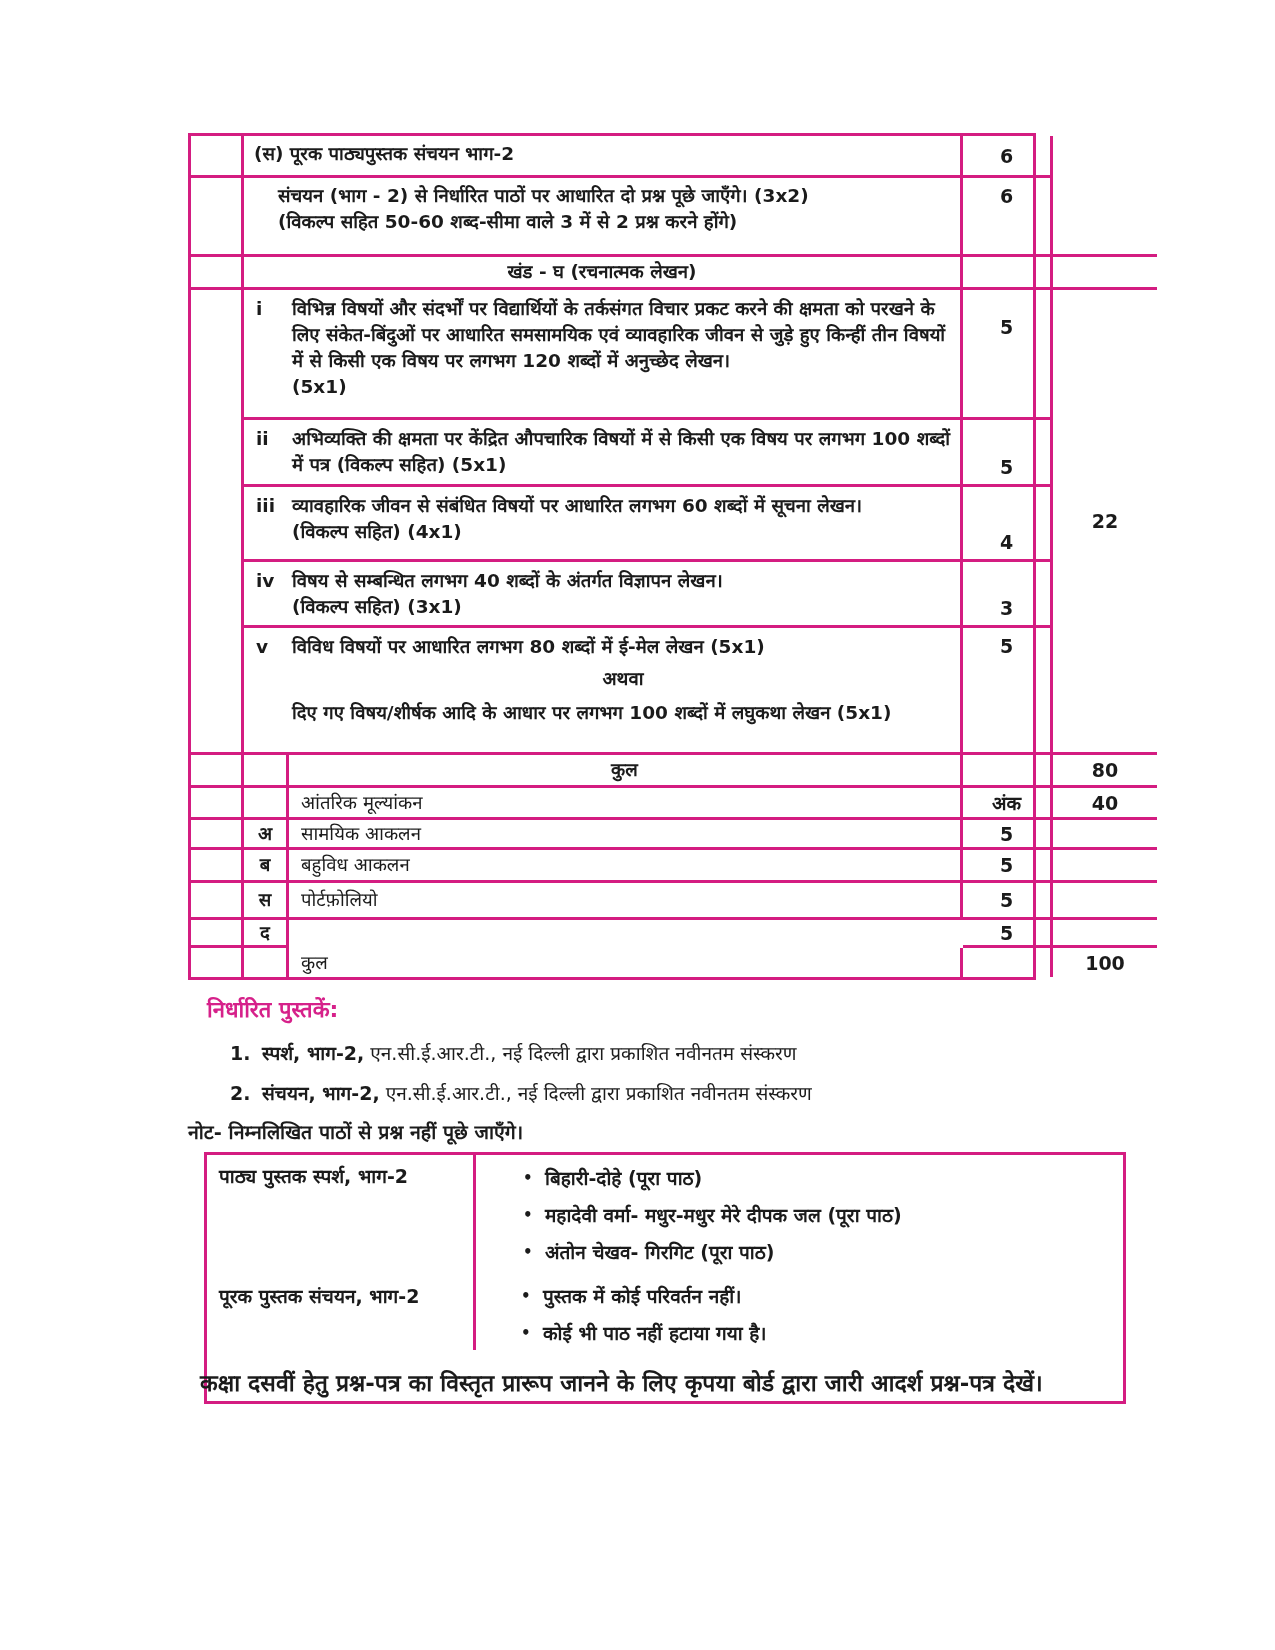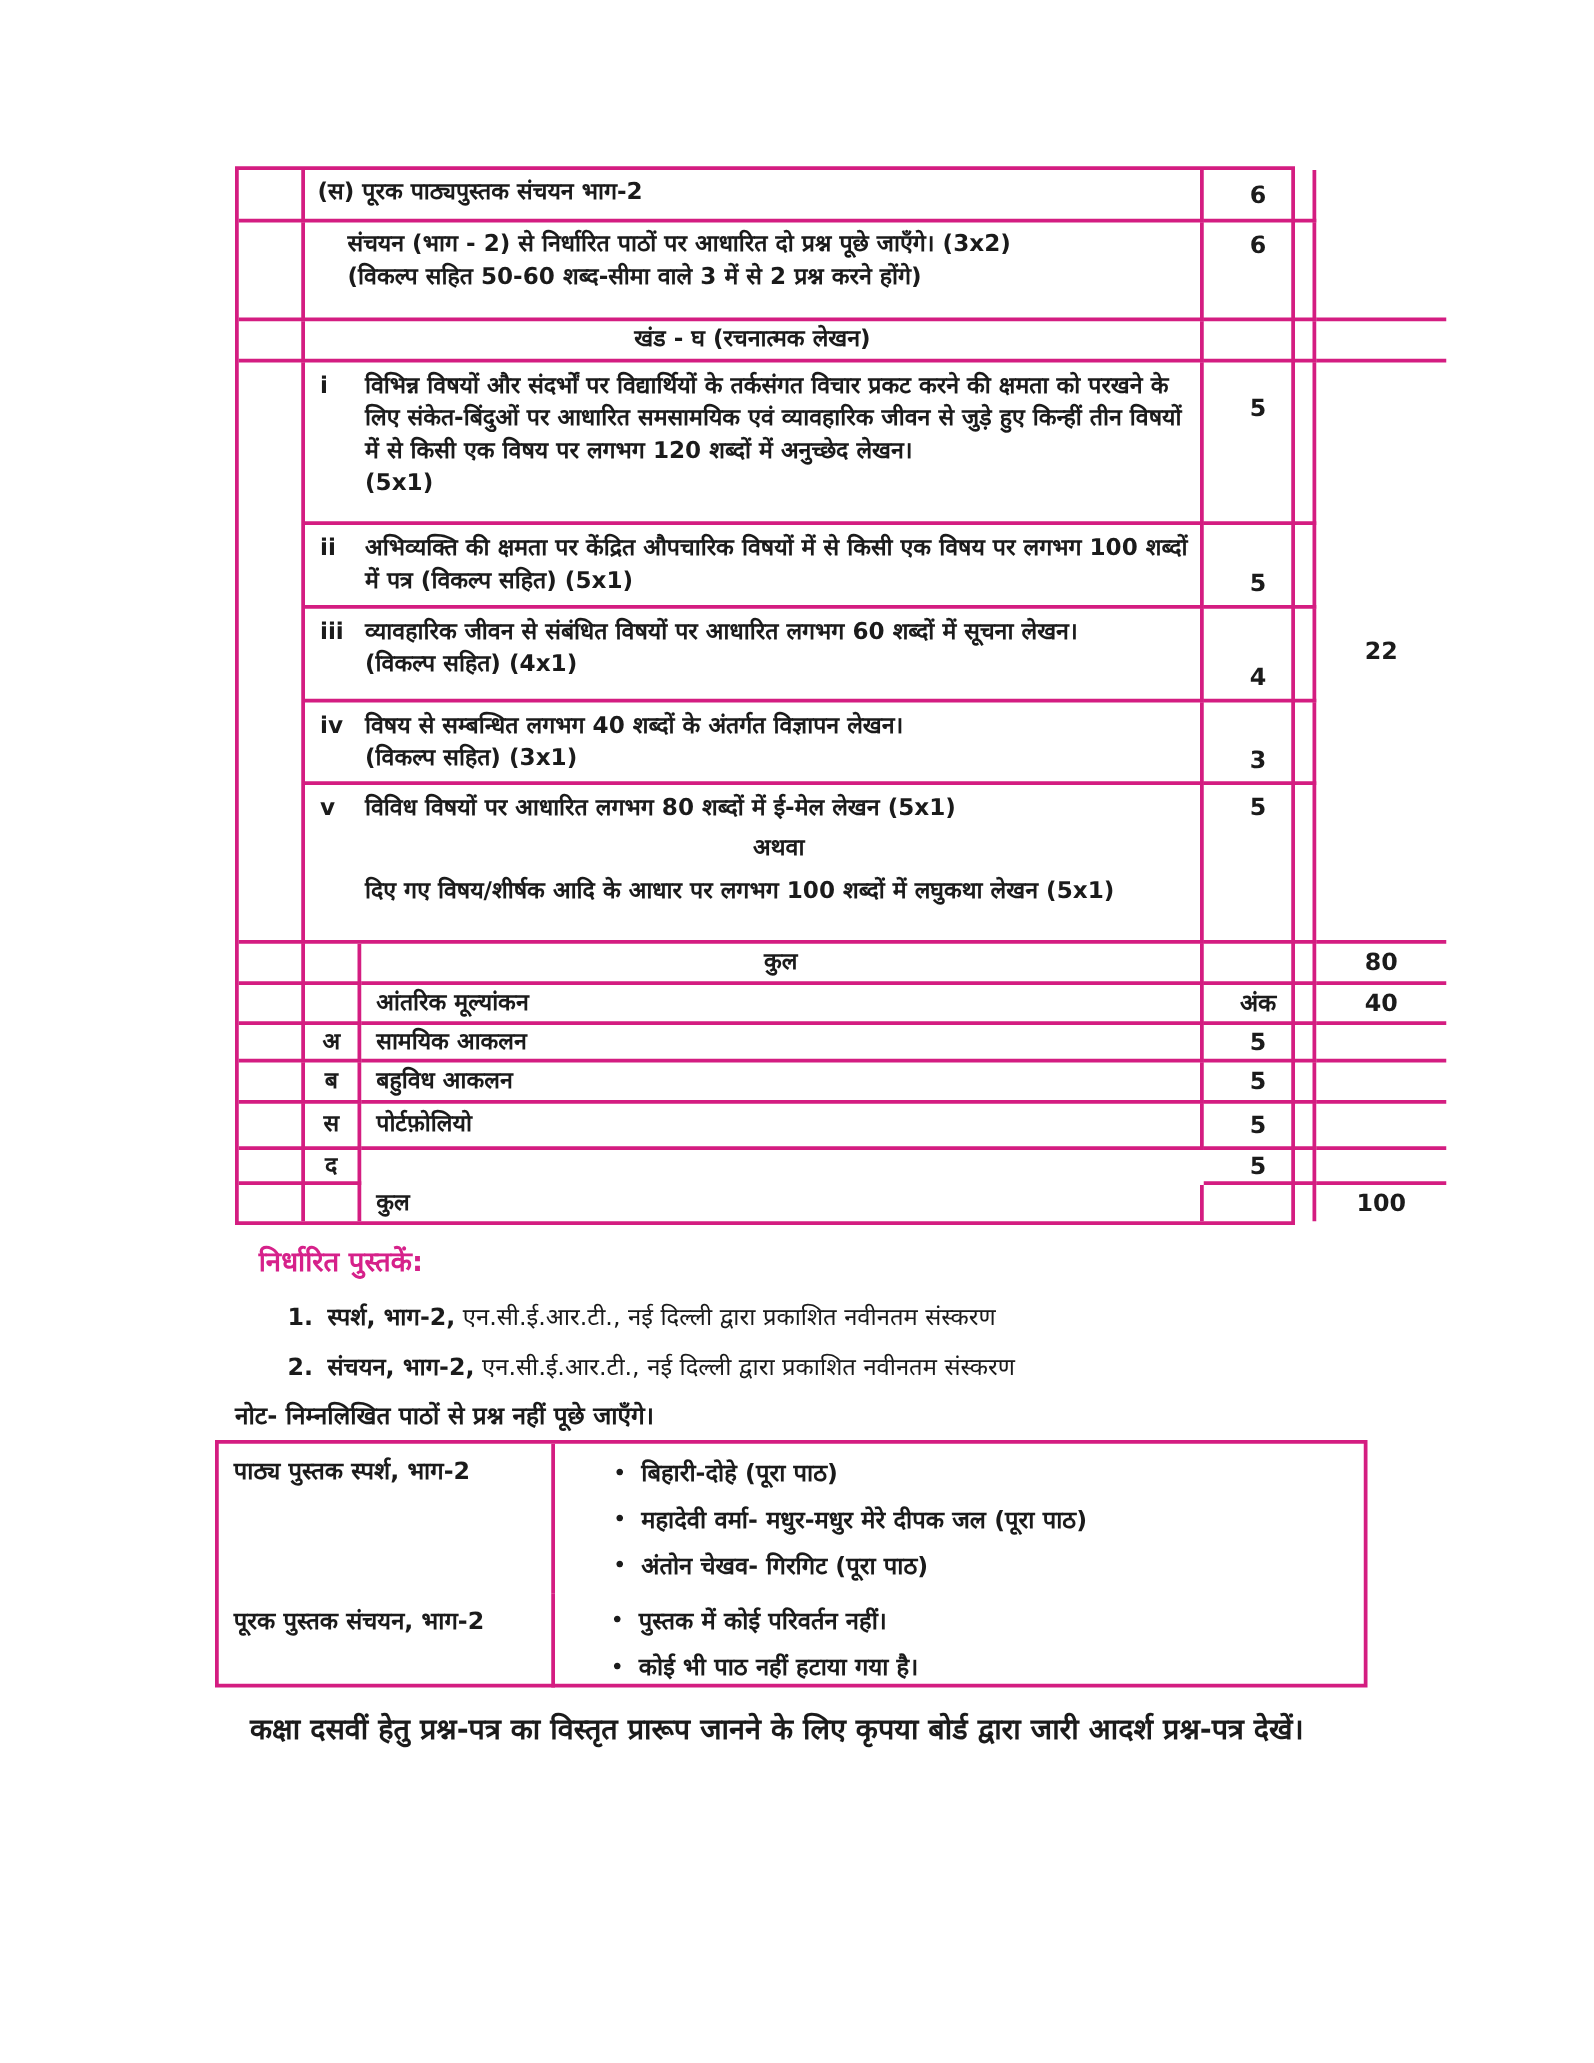--- a/index.html
+++ b/index.html
@@ -37,33 +37,33 @@
   .center-txt{display:flex;align-items:center;justify-content:center;text-align:center;}
   .marks{display:flex;justify-content:center;font-size:19px;font-weight:bold;}
   .marks.pos-top{align-items:flex-start;padding-top:5px;}
   .marks.pos-ctr{align-items:center;}
   .marks.pos-bot{align-items:flex-end;padding-bottom:4px;}
   .item{display:flex;padding:6px 6px 2px 12px;}
   .item .rn{width:36px;flex:0 0 36px;font-weight:bold;}
   .item .tx{flex:1;}
   .orline{text-align:center;margin:6px 0 8px 0;}
   .lettercell{display:flex;align-items:center;justify-content:center;font-weight:bold;}
-  .rowlabel{display:flex;align-items:center;padding-left:12px;font-weight:bold;}
+  .rowlabel{display:flex;align-items:center;padding-left:12px;font-weight:normal;}
   
   .books-heading{
     position:absolute;left:207px;top:993px;
     font-size:22px;font-weight:bold;color:var(--pink-text);
   }
   .book-item{position:absolute;left:230px;font-size:19px;}
   .book-item .no{display:inline-block;width:32px;font-weight:bold;}
   .book-item .bname{font-weight:bold;}
   .note-line{position:absolute;left:188px;top:1118px;font-size:19.5px;font-weight:bold;}
   .note-table{
-    position:absolute;left:172px;top:1152px;
-    width:922px;height:198px;
+    position:absolute;left:204px;top:1152px;
+    width:922px;height:252px;
     box-sizing:border-box;
     border:3px solid var(--pink);
     display:grid;
     grid-template-columns:269px 650px;
     grid-template-rows:120px 75px;
   }
   .note-cell{box-sizing:border-box;font-size:19px;font-weight:bold;padding:8px 6px 0 12px;}
   .note-cell.div{border-right:3px solid var(--pink);}
   .bullets{list-style:none;margin:0;padding:8px 0 0 45px;}
   .bullets li{margin:0 0 11px 0;font-size:19px;font-weight:bold;}

